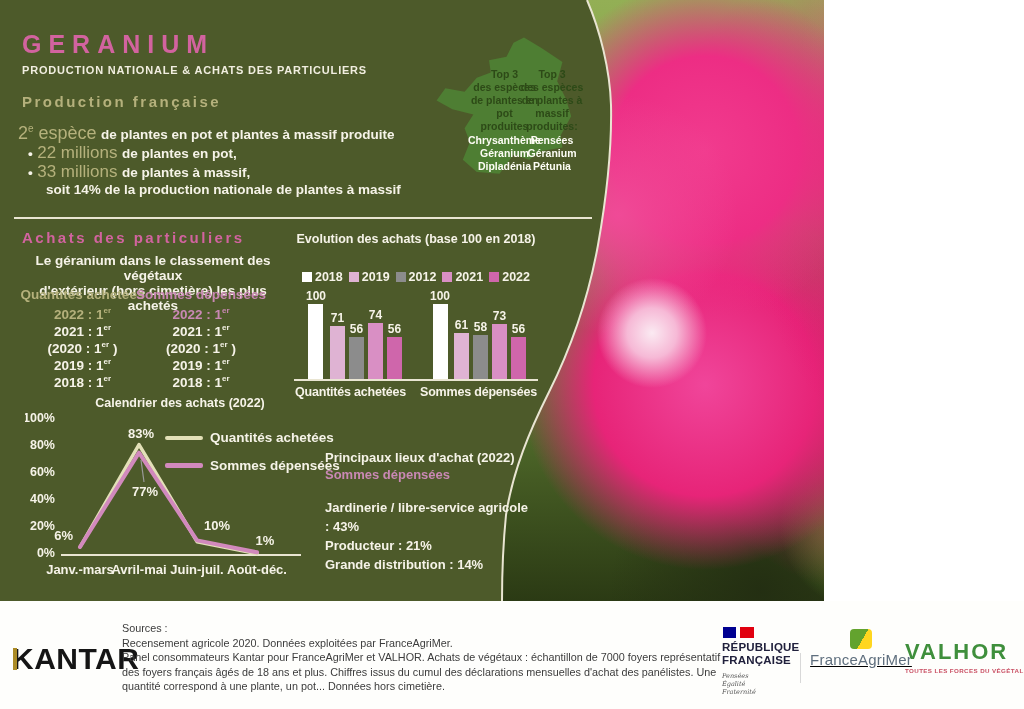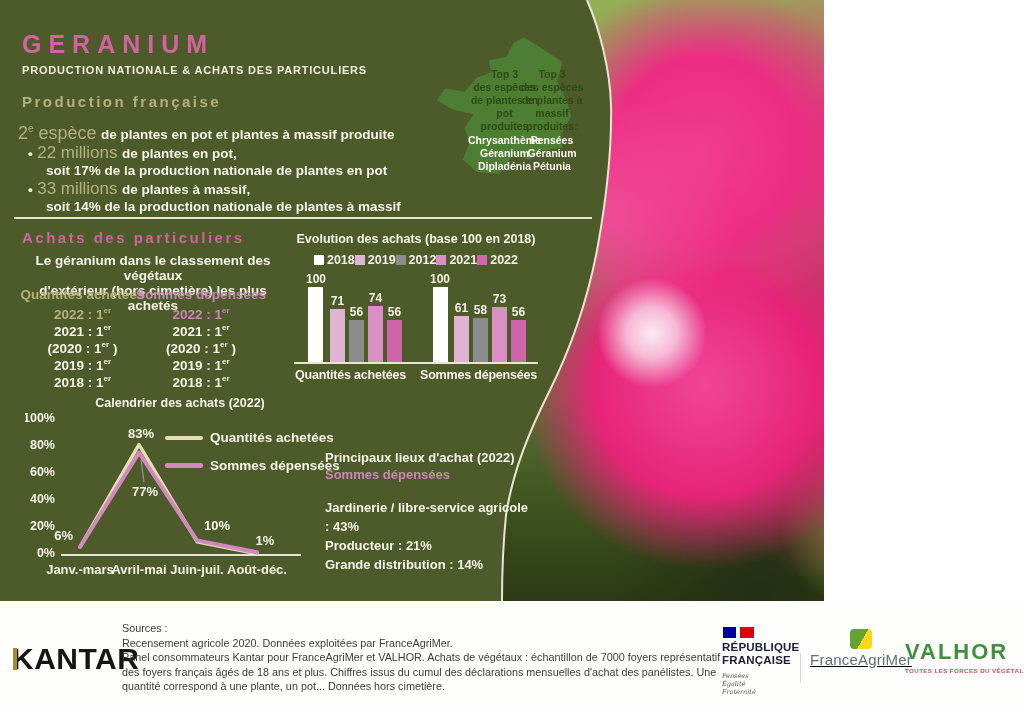--- a/index.html
+++ b/index.html
@@ -42,21 +42,21 @@
   .rank-header{font-size:13.5px;font-weight:bold;margin-bottom:2px;}
   .col-q .rank-header{color:#b5b17c;}
   .col-s .rank-header{color:#c988b4;}
   .rank-row{color:#f6f3e8;font-weight:bold;font-size:13.5px;}
   .col-q .rank-row.first{color:#b5b17c;}
   .col-s .rank-row.first{color:#c988b4;}
   .rank-row sup{font-size:8px;}
   
   .bar-chart{position:absolute;left:294px;top:232px;width:244px;}
   .bar-title{color:#f6f3e8;font-weight:bold;font-size:12.5px;text-align:center;white-space:nowrap;}
-  .bar-legend{display:flex;justify-content:center;margin-top:7px;}
+  .bar-legend{display:flex;justify-content:center;gap:6px;margin-top:24px;}
   .leg-item{display:flex;align-items:center;gap:3px;color:#f6f3e8;font-weight:bold;font-size:12.5px;}
   .leg-swatch{width:10px;height:10px;display:inline-block;}
   .bars-row{display:flex;justify-content:center;gap:28px;align-items:flex-end;
             border-bottom:2px solid #e9e5d2;margin-top:4px;height:91px;}
   .bar-group{display:flex;align-items:flex-end;gap:4px;}
   .bar-col{display:flex;flex-direction:column;align-items:center;justify-content:flex-end;}
   .bar{width:15px;}
   .bar-val{color:#f6f3e8;font-weight:bold;font-size:12px;margin-bottom:1px;}
   .bar-group-labels{display:flex;justify-content:center;gap:14px;margin-top:4px;}
   .bar-group-label{color:#f6f3e8;font-weight:bold;font-size:12.5px;letter-spacing:-.2px;white-space:nowrap;}
@@ -117,21 +117,20 @@
 
     <div class="abs prod-lines" style="left:18px;top:120px;width:450px;">
       <div class="row">
         <span class="tan-big"><span>2</span><sup>e</sup><span> espèce</span></span>
         <span class="wt">de plantes en pot et plantes à massif produite</span>
       </div>
       <div class="row">
         <span class="wt" style="padding-left:10px;">•</span>
         <span class="tan-big" style="font-size:17px;">22 millions</span>
         <span class="wt">de plantes en pot,</span>
-        <span class="indent wt">soit 17% de la production nationale de plantes en pot</span>
       </div>
       <div class="row">
         <span class="wt" style="padding-left:10px;">•</span>
         <span class="tan-big" style="font-size:17px;">33 millions</span>
         <span class="wt">de plantes à massif,</span>
         <span class="indent wt">soit 14% de la production nationale de plantes à massif</span>
       </div>
     </div>
 
     <svg class="abs" style="left:428px;top:34px;" width="185" height="180" viewBox="0 0 100 103">

